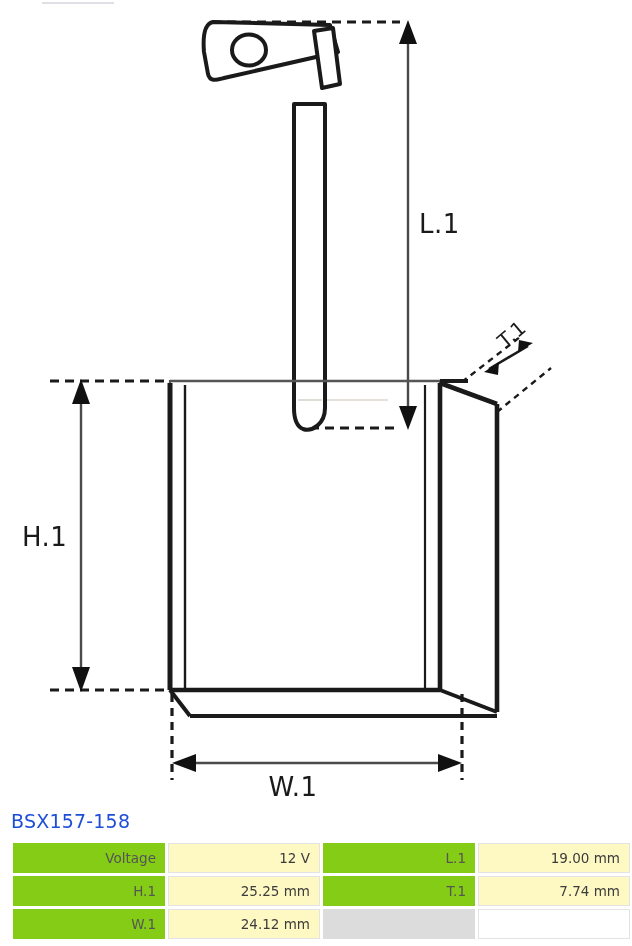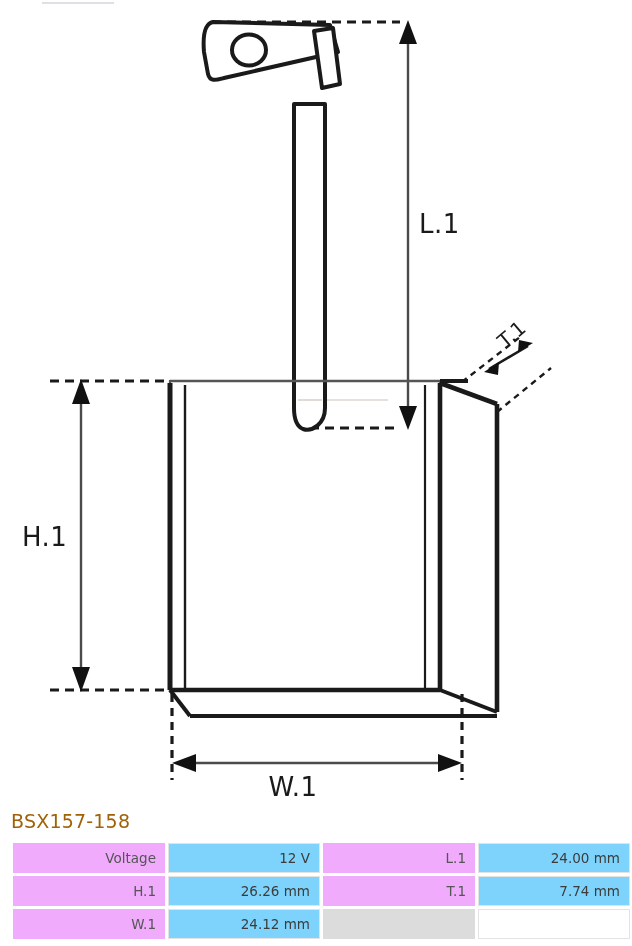--- a/index.html
+++ b/index.html
@@ -32,21 +32,21 @@
     font-family: "DejaVu Sans", "Liberation Sans", sans-serif;
     font-size: 20px;
     fill: #1a1a1a;
   }
 
   
   #product-code {
     position: absolute;
     left: 11px; top: 810px;
     font-size: 19px;
-    color: #a16207;
+    color: #1d4ed8;
     font-family: "DejaVu Sans", "Liberation Sans", sans-serif;
     letter-spacing: 0.2px;
     white-space: nowrap;
   }
 
   
   #spec-table {
     position: absolute;
     left: 10px; top: 840px;
     width: 612px;
@@ -58,25 +58,25 @@
     height: 30px;
     font-size: 13.5px;
     color: #4a4a4a;
     padding: 0 9px;
     text-align: right;
     vertical-align: middle;
     font-family: "DejaVu Sans", "Liberation Sans", sans-serif;
     white-space: nowrap;
   }
   #spec-table td.k {
-    background: #f0abfc;
+    background: #84cc16;
     color: #555555;
   }
   #spec-table td.v {
-    background: #7dd3fc;
+    background: #fef9c3;
     border: 1px solid #e3e3e3;
     color: #3c3c3c;
   }
   #spec-table td.empty-k { background: #dcdcdc; }
   #spec-table td.empty-v { background: #ffffff; border: 1px solid #e3e3e3; }
 
   .col-k { width: 152px; }
   .col-v { width: 152px; }
 
   
@@ -213,25 +213,25 @@
     <col class="col-k">
       <col class="col-v">
       <col class="col-k">
       <col class="col-v">
   </colgroup>
   <tbody>
     <tr>
       <td class="k">Voltage</td>
       <td class="v">12 V</td>
       <td class="k">L.1</td>
-      <td class="v">24.00 mm</td>
+      <td class="v">19.00 mm</td>
     </tr>
     <tr>
       <td class="k">H.1</td>
-      <td class="v">26.26 mm</td>
+      <td class="v">25.25 mm</td>
       <td class="k">T.1</td>
       <td class="v">7.74 mm</td>
     </tr>
     <tr>
       <td class="k">W.1</td>
       <td class="v">24.12 mm</td>
       <td class="empty-k"></td>
       <td class="empty-v"></td>
     </tr>
   </tbody>

